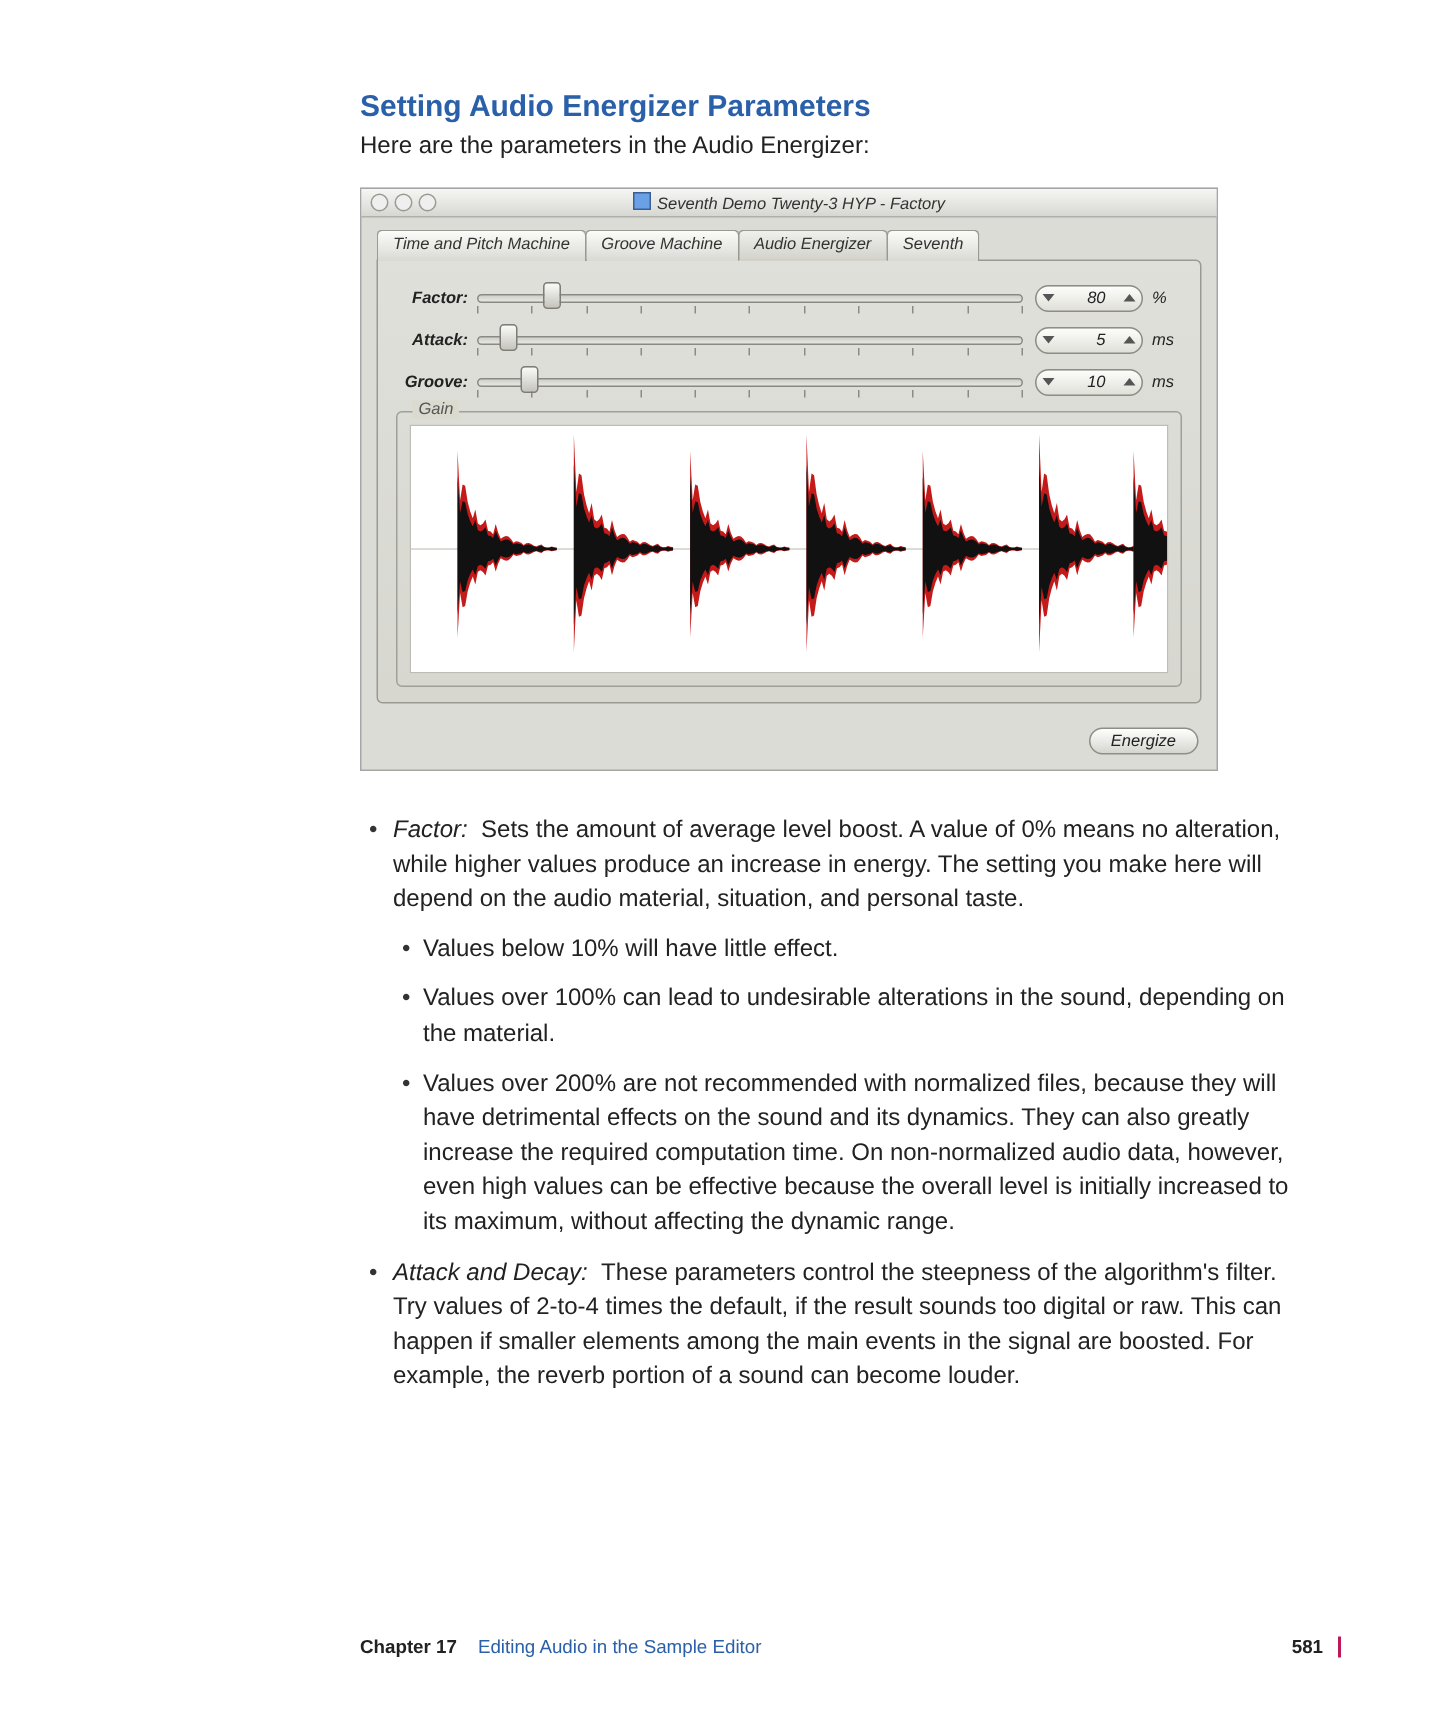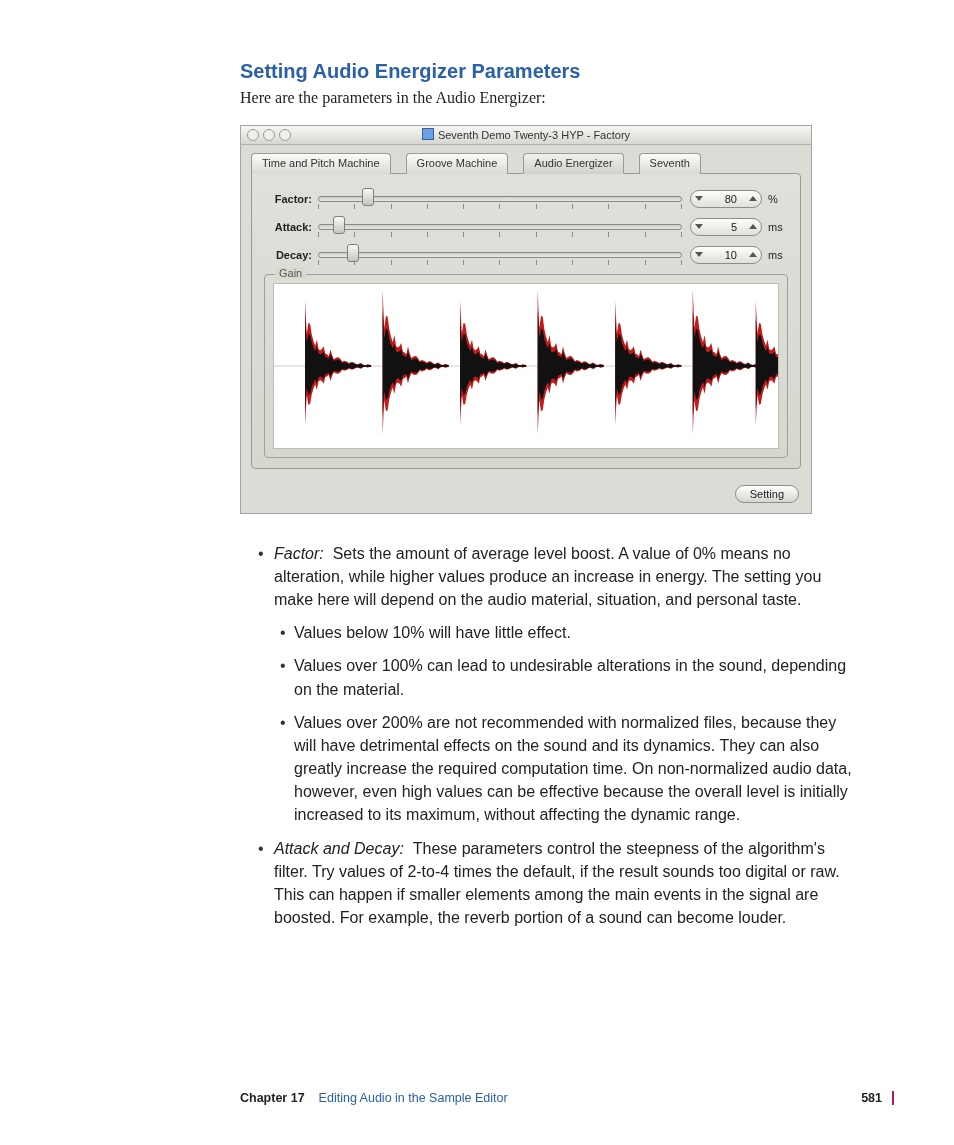--- a/index.html
+++ b/index.html
@@ -19,31 +19,31 @@
   h2.section-title {
     color: #2a60a9;
     font-size: 20px;
     font-weight: 600;
     margin: 0 0 4px 0;
   }
   p.intro {
     margin: 0 0 16px 0;
     font-size: 16px;
     line-height: 1.35;
-    font-family: Liberation Serif, serif;
   }
 
   
   .win {
     width: 570px;
     border: 1px solid #a6a6a6;
     background: #dcdcd7;
     margin-bottom: 28px;
     font-family: "Lucida Grande", Arial, sans-serif;
     font-size: 11px;
+    font-style: italic;
   }
   .titlebar {
     height: 18px;
     background: linear-gradient(#f6f6f4, #d7d7d2);
     border-bottom: 1px solid #b0b0aa;
     display: flex;
     align-items: center;
     padding: 0 6px;
     position: relative;
   }
@@ -55,21 +55,21 @@
   .win-title {
     position: absolute; left: 0; right: 0; text-align: center;
     font-size: 11px; color: #333; pointer-events: none;
   }
   .win-title .glyph {
     display: inline-block; width: 10px; height: 10px;
     background: #6aa1e6; border: 1px solid #3a5f92;
     margin-right: 4px; vertical-align: -1px;
   }
   .tabbar {
-    display: flex; gap: 16px;
+    display: flex; gap: 0;
     padding: 8px 10px 0 10px;
     text-align: right;
   }
   .tab {
     background: linear-gradient(#fbfbf9, #d9d9d4);
     border: 1px solid #9a9a94;
     border-bottom: none;
     padding: 3px 10px 4px 10px;
     font-size: 11px;
     color: #333;
@@ -156,21 +156,21 @@
     display: flex; justify-content: flex-end;
     padding: 6px 12px 10px 0;
   }
   .macbtn {
     background: linear-gradient(#fefefe, #d6d6d0);
     border: 1px solid #8e8e88; border-radius: 10px;
     padding: 2px 14px; font-size: 11px; color: #222;
   }
 
   
-  ul.body { margin: 12px; padding: 0 0 0 20px; list-style: none; }
+  ul.body { margin: 0; padding: 0 0 0 20px; list-style: none; }
   ul.body > li {
     position: relative;
     font-size: 16px; line-height: 1.45;
     margin-bottom: 10px;
     padding-left: 2px;
   }
   ul.body > li::before {
     content: "•"; position: absolute; left: -14px; top: 0;
     color: #333;
   }
@@ -274,21 +274,21 @@
         </div>
         <div class="valbox">
           <div class="arr down"></div>
           <div class="num">5</div>
           <div class="arr up"></div>
         </div>
         <div class="unit">ms</div>
       </div>
 
       <div class="param-row">
-        <div class="plabel">Decay:</div>
+        <div class="plabel">Groove:</div>
         <div class="slider-track">
           <div class="sline"></div>
           <div class="sticks">
               <span></span>
               <span></span>
               <span></span>
               <span></span>
               <span></span>
               <span></span>
               <span></span>
@@ -328,21 +328,21 @@
                 <polygon points="432,25.475 433.75,53.90656305631675 435.5,44.85657807923462 437.25,45.60828392064461 439,55.04044796767989 440.75,60.38705432393664 442.5,64.35656490381038 444.25,59.29974307470019 446,67.39550588766319 447.75,68.40639938355167 449.5,67.33885846182099 451.25,65.01372271371844 453,71.5085439560828 454.75,71.94897200360204 456.5,73.51146721690392 458.25,67.66991474036953 460,72.70879657025944 461.75,76.12776874306881 463.5,75.10416171148015 465.25,74.55895003188496 467,74.77745425321623 468.75,76.25995199097356 470.5,78.43492917812456 472.25,77.54631110867467 474,77.89816381378742 475.75,78.39715912307503 477.5,79.68675643544883 479.25,78.63965501616015 481,78.55600618974815 482.75,79.13266629700799 484.5,80.07902338016807 486.25,80.52549966048704 488,79.8671339206558 489.75,79.43158785689867 491.5,80.67270295214048 493.25,81.09649201575186 495,81.08212685493757 496.75,80.52999051975165 498.5,80.93647407901179 500.25,81.14140870327219 500.25,82.77273216705503 498.5,82.95717332888938 496.75,83.32300853222353 495,82.82608583055618 493.25,82.81315718582333 491.5,83.19456734307356 489.75,84.31157092879118 488,83.91957947140978 486.25,83.32705030556166 484.5,83.72887895784874 482.75,84.58060033269281 481,85.09959442922667 479.25,85.02431048545587 477.5,84.08191920809605 475.75,85.24255678923248 474,85.69165256759132 472.25,86.00832000219279 470.5,85.20856373968789 468.75,87.1660432081238 467,88.50029117210539 465.25,88.69694497130354 463.5,88.20625445966786 461.75,87.28500813123806 460,90.3620830867665 458.25,94.89707673366742 456.5,89.63967950478647 454.75,91.04592519675816 453,91.44231043952547 451.25,97.28764955765341 449.5,95.19502738436111 447.75,94.23424055480349 446,95.14404470110313 444.25,102.43023123276983 442.5,97.87909158657067 440.75,101.45165110845703 439,106.2635968290881 437.25,114.75254447141985 435.5,115.42907972868883 433.75,107.28409324931494 432,132.8725 " fill="#111"></polygon>
                 <polygon points="497,16.450000000000003 498.75,49.42105631740934 500.5,38.92611575575108 502.25,39.79784185755426 504,50.735981676805245 505.75,56.93624787145593 507.5,61.53954585483892 509.25,55.67533230511451 511,65.0636959033405 512.75,66.23599256243807 514.5,64.9980039305151 516.25,62.30162802095079 518,69.83343752890275 519.75,70.34418602098387 521.5,72.156155259939 523.25,65.38191793421005 525,71.22532711509078 526.75,75.19018560120585 528.5,74.00314551415345 530.25,73.37088323025314 532,73.62427468020034 533.75,75.34347373743152 535.5,77.8657161897579 537.25,76.83521792434541 539,77.24324879245935 540.75,77.82191562171725 542.5,79.31741502598267 544.25,78.10312934647143 546,78.00612482508609 547.75,78.67485671417734 549.5,79.77231282742179 551.25,80.2900752365312 553,79.5265922777353 554.75,79.02150524581528 556.5,80.46078157475115 558.25,80.95223443843493 560,80.93557568051584 561.75,80.2952831237456 563.5,80.76666741935821 565.25,81.00432269791229 565.25,82.89610957187894 563.5,83.10999932257761 561.75,83.53424518862896 560,82.95798188753574 558.25,82.94298900540856 556.5,83.38529658272397 554.75,84.68064527876625 553,84.22606695003823 551.25,83.53893228712192 549.5,84.0049184553204 547.75,84.9926289572404 546,85.59448765742252 544.25,85.5071835881757 542.5,84.4143264766156 540.75,85.76027594045448 539,86.28107608678657 537.25,86.64830386808913 535.5,85.72085542921789 533.75,87.99087363631162 532,89.5381527878197 530.25,89.76620509277217 528.5,89.19716903726189 526.75,88.12883295891473 525,91.6972055964183 523.25,96.95627385921095 521.5,90.8594602660549 519.75,92.49023258111451 518,92.94990622398753 516.25,99.72853478114429 514.5,97.30179646253642 512.75,96.18760669380573 511,97.24267368699356 509.25,105.69220092539695 507.5,100.41440873064496 505.75,104.55737691568966 504,110.13761649087527 502.25,119.98194232820117 500.5,120.76649581982403 498.75,111.32104931433159 497,140.995 " fill="#c51a1a"></polygon>
                 <polygon points="497,33.550000000000004 498.75,57.91991119112865 500.5,50.162781210772536 502.25,50.80710050340967 504,58.89181254372562 505.75,63.47461799194569 507.5,66.87705563183746 509.25,62.54263692117159 511,69.48186218942558 512.75,70.34834232875858 514.5,69.43330725298942 516.25,67.44033375461579 518,73.00732339092812 519.75,73.3848331459446 521.5,74.72411475734621 523.25,69.7170697774596 525,74.03611134593666 526.75,76.96665892263042 528.5,76.08928146698298 530.25,75.6219571701871 532,75.80924650275678 533.75,77.07995884940591 535.5,78.94422500982105 537.25,78.182552378864 539,78.48414041181779 540.75,78.91185067692145 542.5,80.01721980181328 544.25,79.11970429956584 546,79.04800530549842 547.75,79.54228539743542 549.5,80.35344861157263 551.25,80.73614256613176 553,80.17182907484784 554.75,79.79850387734172 556.5,80.86231681612041 558.25,81.22556458493017 560,81.2132515899465 561.75,80.73999187407284 563.5,81.08840635343869 565.25,81.26406460280474 565.25,82.66234185747574 563.5,82.8204342819052 561.75,83.13400731333445 560,82.70807356904815 558.25,82.69699187356285 556.5,83.02391486549162 554.75,83.98134651039246 553,83.64535383263696 551.25,83.13747169048142 549.5,83.48189624958464 547.75,84.21194314230812 546,84.65679522505143 544.25,84.59226613039074 542.5,83.78450217836804 540.75,84.7793343907707 539,85.16427362936399 537.25,85.4357028590224 535.5,84.75019749116105 533.75,86.42803703553469 532,87.57167814751891 530.25,87.7402385468316 528.5,87.31964667971532 526.75,86.53000696963262 525,89.167499788657 523.25,93.05463720028636 521.5,88.5482967183884 519.75,89.75365016864986 518,90.0934089481647 516.25,95.10369962084579 514.5,93.31002347230952 512.75,92.48649190411729 511,93.26632402951697 509.25,99.51162677094557 507.5,95.61064993134629 505.75,98.67284380724888 504,102.79736871064695 502.25,110.0736095469313 500.5,110.65349691030471 498.75,103.67207992798421 497,125.60499999999999 " fill="#111"></polygon>
               </g>
           </svg>
         </div>
       </div>
     </div>
 
     <div class="btnrow">
-      <div class="macbtn">Setting</div>
+      <div class="macbtn">Energize</div>
     </div>
   </div>
 
   <ul class="body">
     <li>
       <span class="term">Factor:</span>&nbsp;&nbsp;<span>Sets the amount of average level boost. A value of 0% means no alteration, while higher values produce an increase in energy. The setting you make here will depend on the audio material, situation, and personal taste.</span>
       <ul class="sub">
         <li>Values below 10% will have little effect.</li>
         <li>Values over 100% can lead to undesirable alterations in the sound, depending on the material.</li>
         <li>Values over 200% are not recommended with normalized files, because they will have detrimental effects on the sound and its dynamics. They can also greatly increase the required computation time. On non-normalized audio data, however, even high values can be effective because the overall level is initially increased to its maximum, without affecting the dynamic range.</li>

